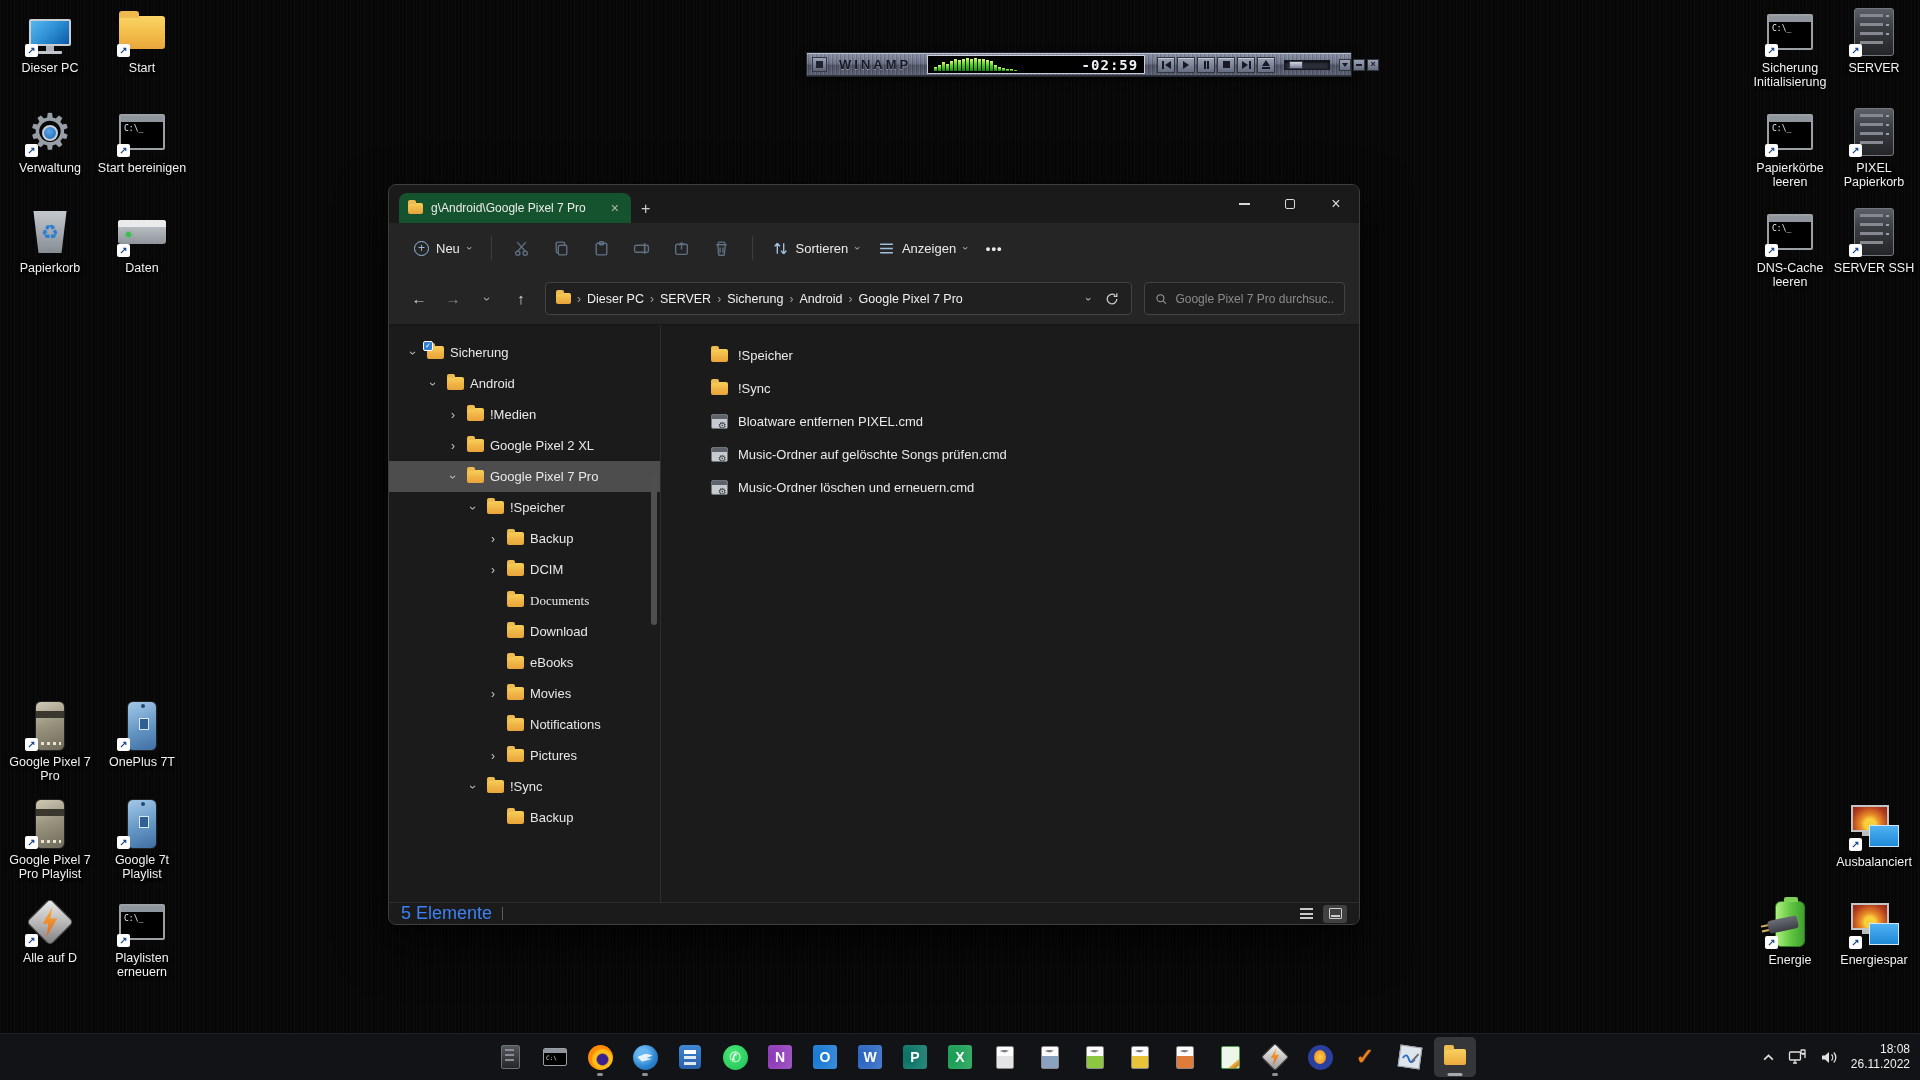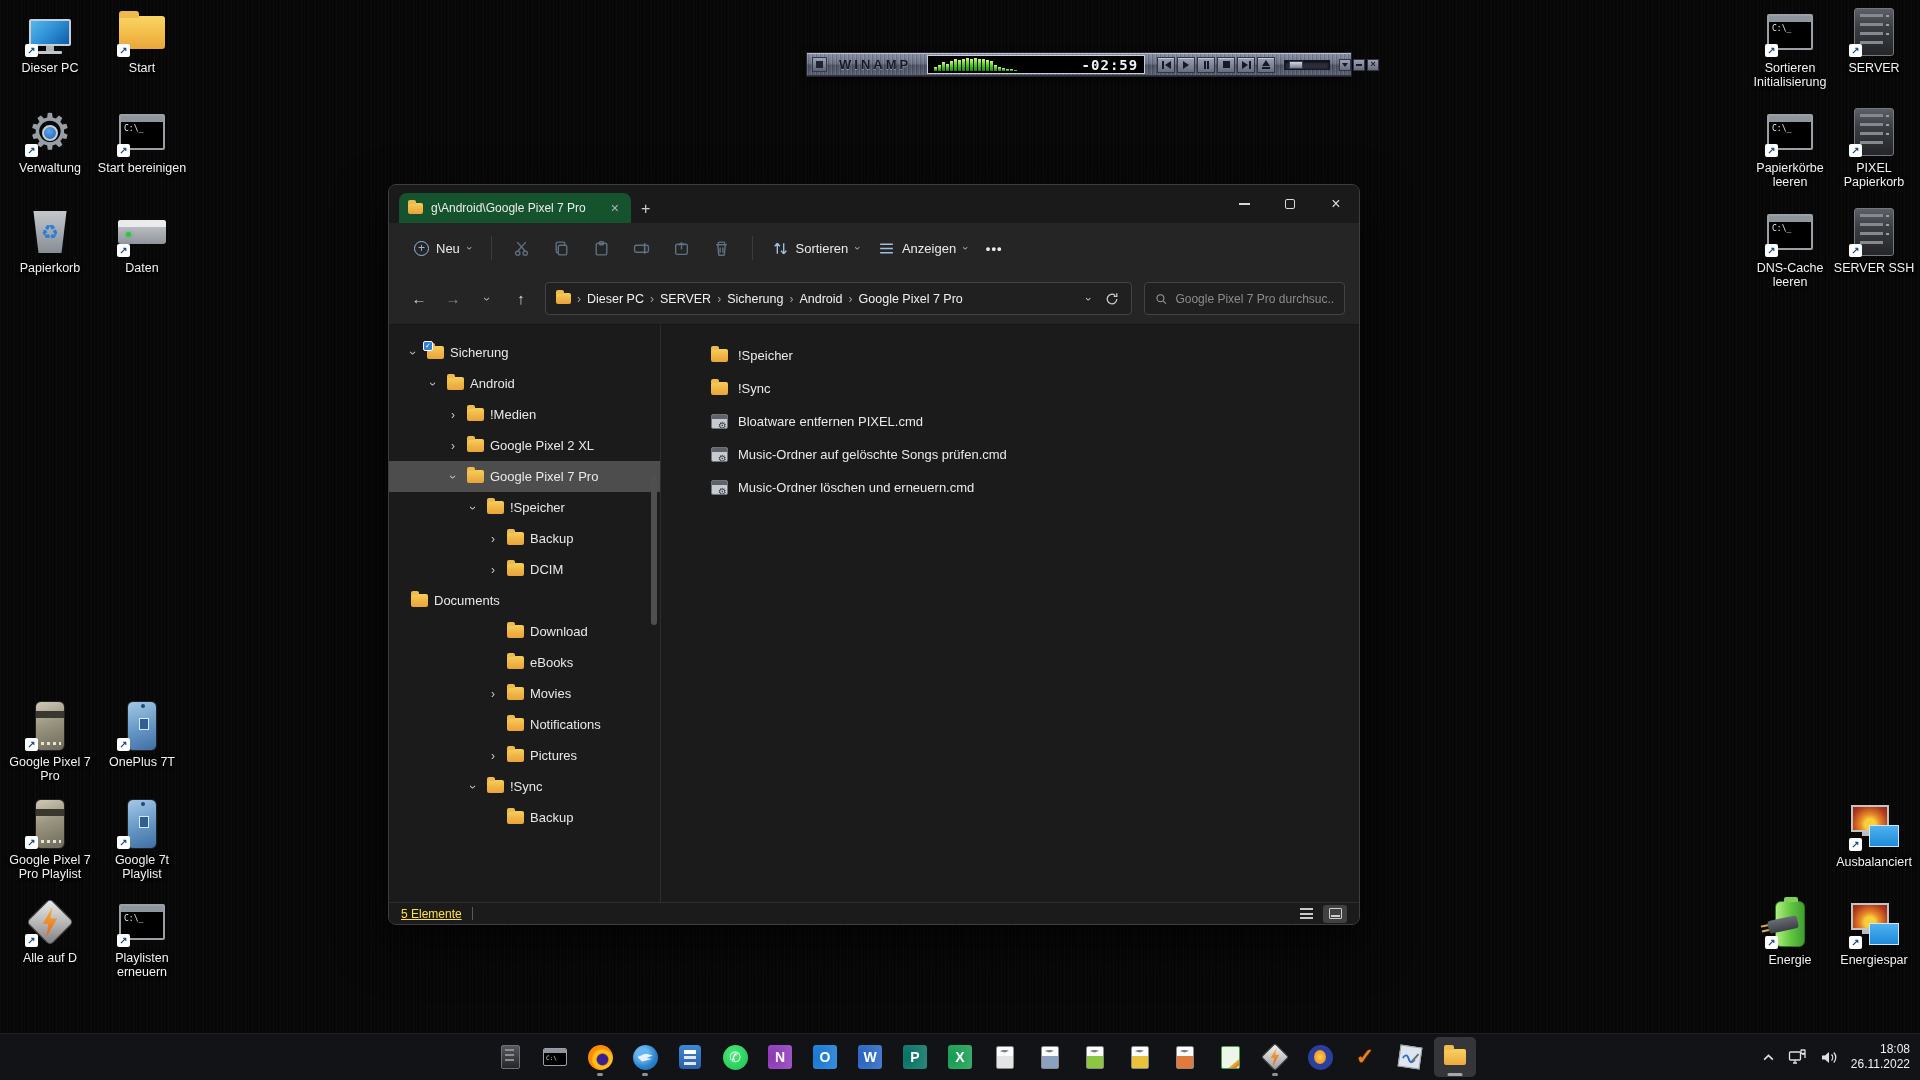--- a/index.html
+++ b/index.html
@@ -161,21 +161,21 @@
   .tlabel { white-space:nowrap; }
   .tree-scrollbar { position:absolute; right:3px; top:150px; width:6px; height:150px; background:#4f4f4f; border-radius:3px; }
 
   .filepane { flex:1; padding-top:14px; }
   .frow { height:33px; display:flex; align-items:center; gap:10px; padding-left:50px; font-size:13px; color:#eaeaea; }
   .cmdfile { width:17px; height:15px; flex:none; background:#c7cbd0; border:1px solid #6e747b; border-radius:2px; position:relative; overflow:hidden; }
   .cmdfile i { display:block; height:4px; background:#5d636b; }
   .cmdfile b { position:absolute; right:0px; bottom:-3px; font-size:10px; font-weight:normal; color:#3c4148; line-height:1; }
 
   .statusbar { height:22px; flex:none; border-top:1px solid #2d2d2d; background:#1b1b1b; display:flex; align-items:center; padding:0 12px; gap:10px; }
-  .status-text { font-size:12px; color:#fde047;text-decoration:underline; }
+  .status-text { font-size:18px; color:#3b82f6; }
   .status-div { width:1px; height:13px; background:#5a5a5a; }
   .status-views { margin-left:auto; display:flex; gap:5px; }
   .sv-btn { width:24px; height:18px; display:flex; align-items:center; justify-content:center; border-radius:3px; }
   .sv-btn.selected { background:#414141; }
   .sv-lines { width:13px; height:11px; background:repeating-linear-gradient(180deg,#c9c9c9 0 2px,transparent 2px 4.5px); }
   .sv-thumb { width:13px; height:11px; border:1.5px solid #cdcdcd; border-radius:1px; position:relative; }
   .sv-thumb::after { content:""; position:absolute; left:1px; right:1px; bottom:1px; height:2px; background:#cdcdcd; }
 
   
   .taskbar { position:absolute; left:0; right:0; bottom:0; height:46px; background:#121316; z-index:6; box-shadow:0 -1px 0 #1f2023; }
@@ -327,21 +327,21 @@
     </div>
   <div id="dg-top_right" class="dgroup">
       <div class="dicon">
         <div class="di-img">
           <span class="art-cmd">
             <i></i>
             <b>C:\_</b>
           </span>
           <span class="shortcut-badge">↗</span>
         </div>
-        <div class="di-label">Sortieren Initialisierung</div>
+        <div class="di-label">Sicherung Initialisierung</div>
       </div>
       <div class="dicon">
         <div class="di-img">
           <span class="art-server"></span>
           <span class="shortcut-badge">↗</span>
         </div>
         <div class="di-label">SERVER</div>
       </div>
       <div class="dicon">
         <div class="di-img">
@@ -639,21 +639,21 @@
             <div class="titem" style="padding-left: 96px;">
               <span class="tchev ">›</span>
               <span class="mini-folder"></span>
               <span class="tlabel">Backup</span>
             </div>
             <div class="titem" style="padding-left: 96px;">
               <span class="tchev ">›</span>
               <span class="mini-folder"></span>
               <span class="tlabel">DCIM</span>
             </div>
-            <div class="titem" style="">
+            <div class="titem" style="padding-left: 96px; font-family: Liberation Serif, serif;">
               <span class="tchev none">›</span>
               <span class="mini-folder"></span>
               <span class="tlabel">Documents</span>
             </div>
             <div class="titem" style="padding-left: 96px;">
               <span class="tchev none">›</span>
               <span class="mini-folder"></span>
               <span class="tlabel">Download</span>
             </div>
             <div class="titem" style="padding-left: 96px;">

